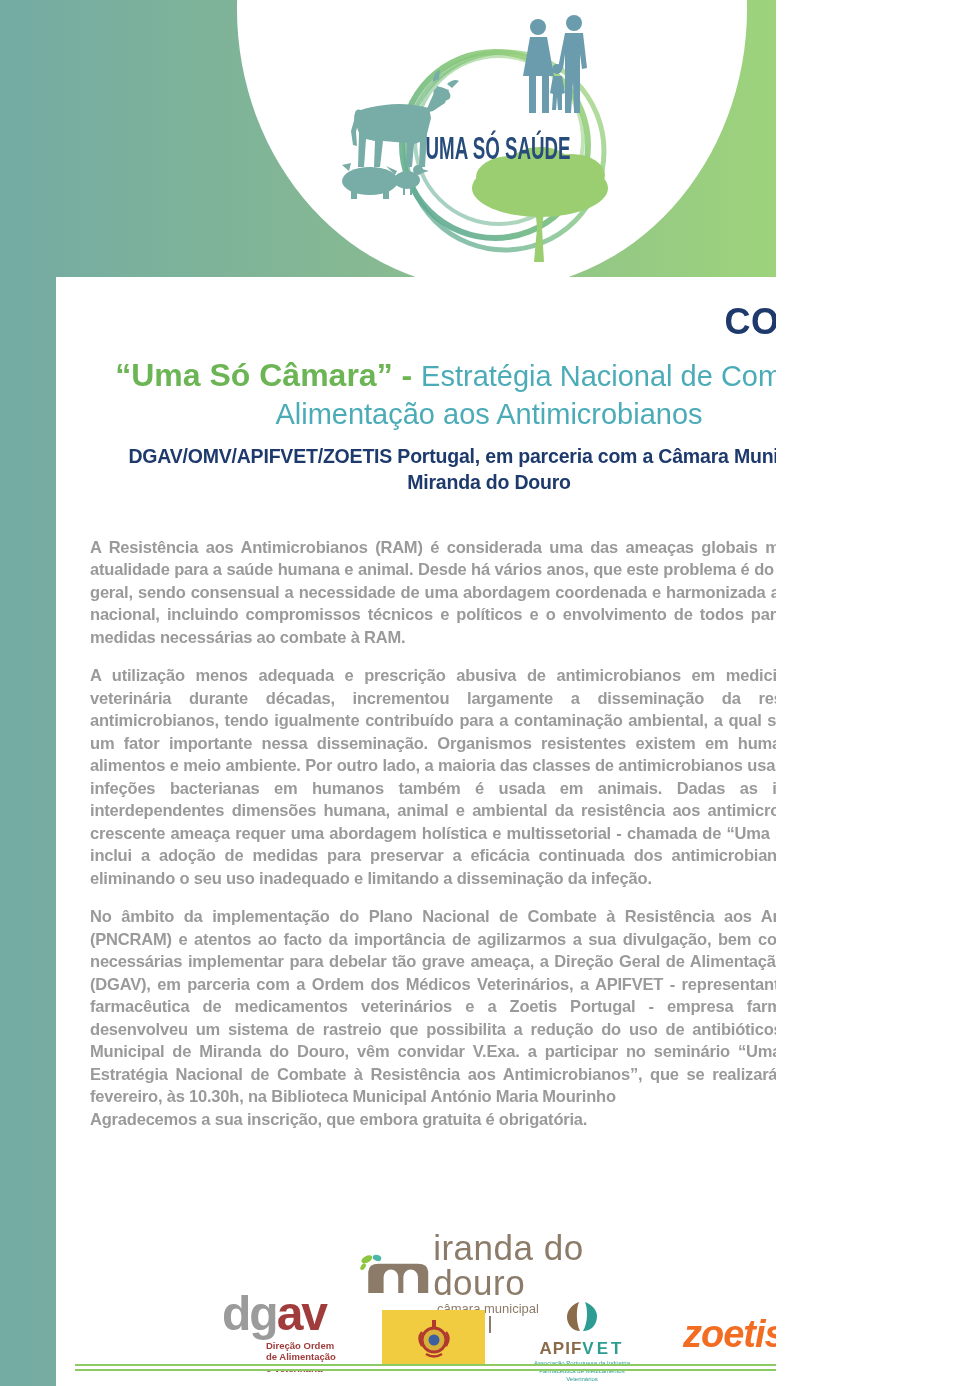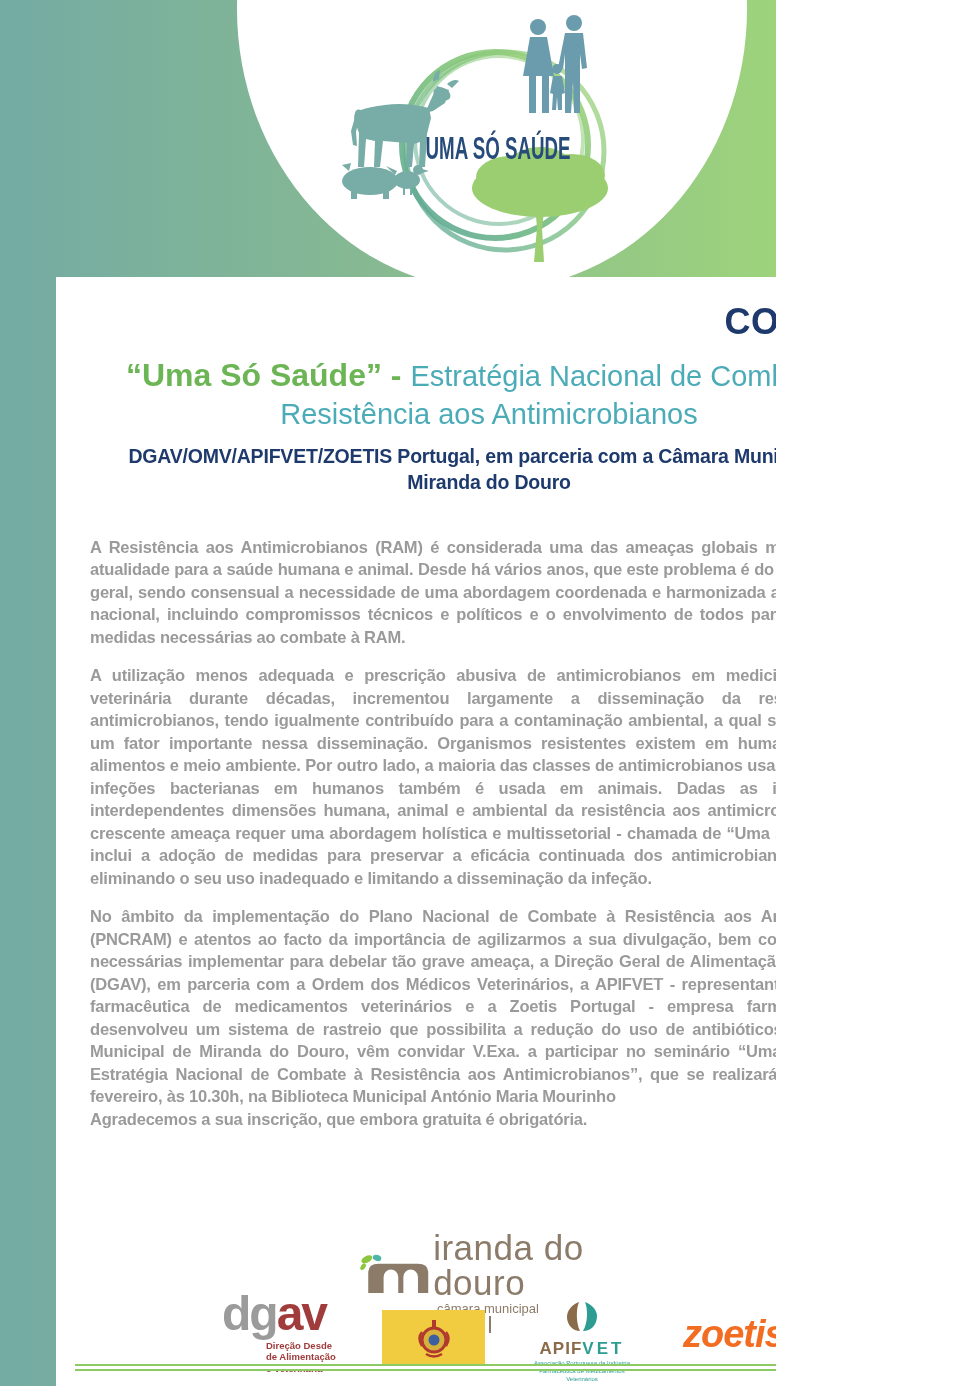--- a/index.html
+++ b/index.html
@@ -140,24 +140,24 @@
         <ellipse cx="215" cy="152" rx="30" ry="17"></ellipse>
         <path d="M210,192 l2,24 -3,34 h10 l-2,-34 3,-24 12,-16 -5,-4 -10,13 -2,-20 -7,0 0,18 -12,-12 -5,4 z"></path>
       </g>
       <text x="173" y="147" text-anchor="middle" font-family="Liberation Sans, sans-serif" font-size="31" font-weight="bold" fill="#274b7a" textLength="145" lengthAdjust="spacingAndGlyphs">UMA SÓ SAÚDE</text>
     </svg>
   </div>
 
   <div class="panel">
     <div class="h-convite">CONVITE</div>
     <div class="h-title">
-      <span class="green">“Uma Só Saúde” - </span>
+      <span class="green">“Uma Só Câmara” - </span>
       <span class="teal">Estratégia Nacional de Combate à</span>
       <br>
-      <span class="teal">Resistência aos Antimicrobianos</span>
+      <span class="teal">Alimentação aos Antimicrobianos</span>
     </div>
     <div class="h-orgs">DGAV/OMV/APIFVET/ZOETIS Portugal, em parceria com a Câmara Municipal de Miranda do Douro</div>
 
     <div class="body-text">
       <p>A Resistência aos Antimicrobianos (RAM) é considerada uma das ameaças globais mais graves da atualidade para a saúde humana e animal. Desde há vários anos, que este problema é do conhecimento geral, sendo consensual a necessidade de uma abordagem coordenada e harmonizada a nível global e nacional, incluindo compromissos técnicos e políticos e o envolvimento de todos para implementar medidas necessárias ao combate à RAM.</p>
       <p class="gap">A utilização menos adequada e prescrição abusiva de antimicrobianos em medicina humana e veterinária durante décadas, incrementou largamente a disseminação da resistência aos antimicrobianos, tendo igualmente contribuído para a contaminação ambiental, a qual se verificou ser um fator importante nessa disseminação. Organismos resistentes existem em humanos, animais, alimentos e meio ambiente. Por outro lado, a maioria das classes de antimicrobianos usados para tratar infeções bacterianas em humanos também é usada em animais. Dadas as importantes e interdependentes dimensões humana, animal e ambiental da resistência aos antimicrobianos, a sua crescente ameaça requer uma abordagem holística e multissetorial - chamada de “Uma só saúde” que inclui a adoção de medidas para preservar a eficácia continuada dos antimicrobianos existentes, eliminando o seu uso inadequado e limitando a disseminação da infeção.</p>
       <p class="gap">No âmbito da implementação do Plano Nacional de Combate à Resistência aos Antimicrobianos (PNCRAM) e atentos ao facto da importância de agilizarmos a sua divulgação, bem como das ações necessárias implementar para debelar tão grave ameaça, a Direção Geral de Alimentação e Veterinária (DGAV), em parceria com a Ordem dos Médicos Veterinários, a APIFVET - representante da indústria farmacêutica de medicamentos veterinários e a Zoetis Portugal - empresa farmacêutica que desenvolveu um sistema de rastreio que possibilita a redução do uso de antibióticos, e a Câmara Municipal de Miranda do Douro, vêm convidar V.Exa. a participar no seminário “Uma Só Saúde” - Estratégia Nacional de Combate à Resistência aos Antimicrobianos”, que se realizará no dia 14 de fevereiro, às 10.30h, na Biblioteca Municipal António Maria Mourinho</p>
       <p>Agradecemos a sua inscrição, que embora gratuita é obrigatória.</p>
     </div>
   </div>
@@ -178,21 +178,21 @@
       <span class="sub">câmara municipal</span>
       <span class="bar"></span>
     </div>
   </div>
 
   <div class="dgav">
     <div class="letters">
       <span class="dg">dg</span><span class="av">av</span>
     </div>
     <div class="caption">
-      <div>Direção Desde</div>
+      <div>Direção Ordem</div>
       <div>de Alimentação</div>
       <div>e Veterinária</div>
     </div>
   </div>
 
   <div class="omv-flag">
     <svg width="36" height="42" viewBox="0 0 36 42">
       <rect x="16" y="2" width="4" height="7" fill="#b03a2e"></rect>
       <path d="M6,14 q-5,6 0,14" stroke="#b03a2e" stroke-width="2.5" fill="none"></path>
       <path d="M30,14 q5,6 0,14" stroke="#b03a2e" stroke-width="2.5" fill="none"></path>

